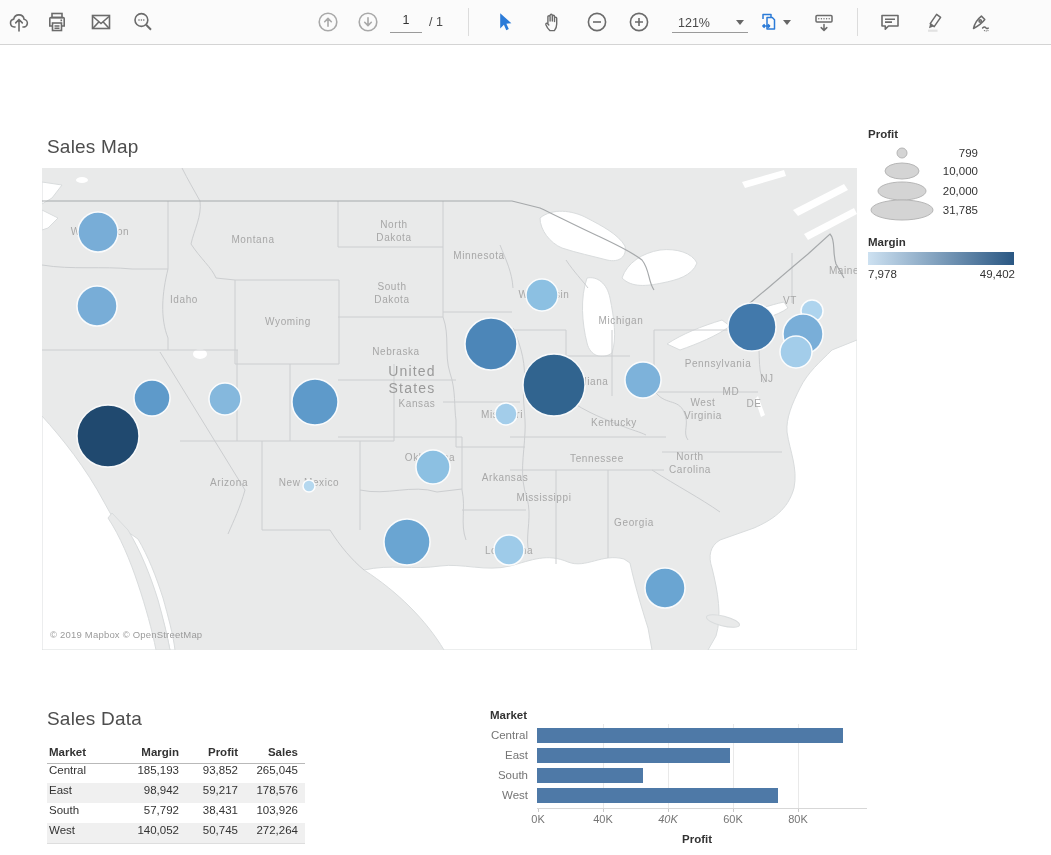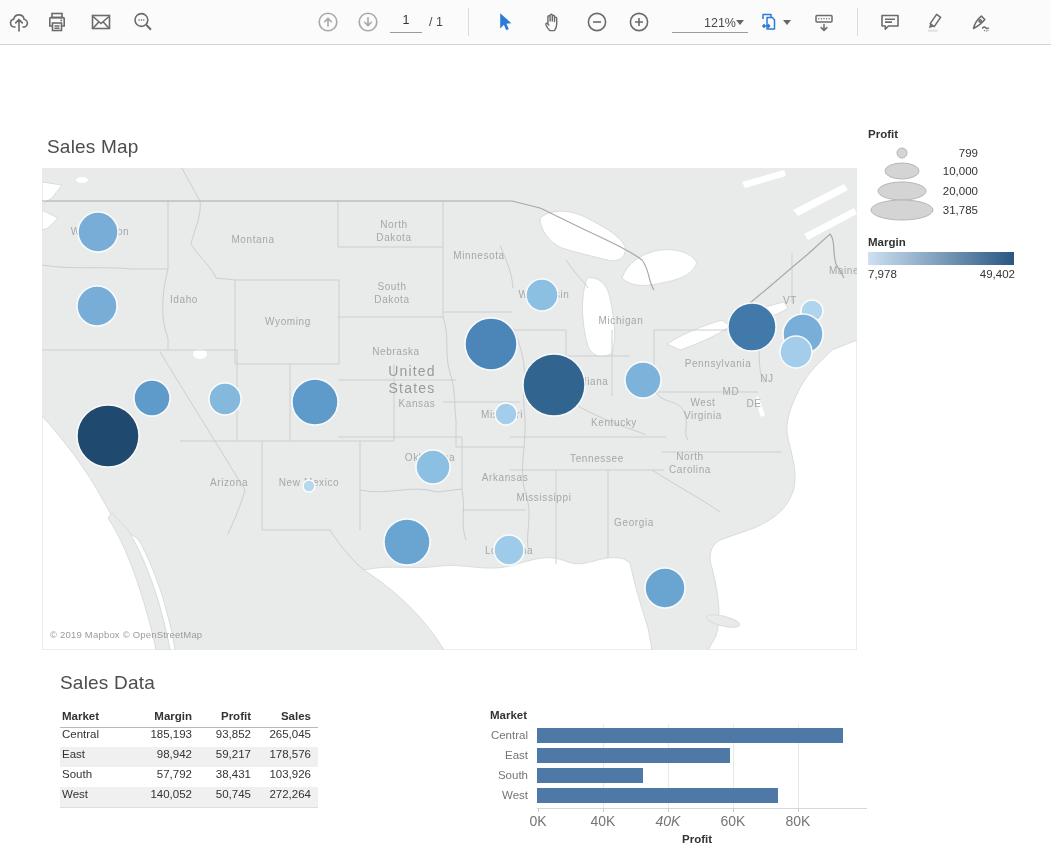--- a/index.html
+++ b/index.html
@@ -9,21 +9,21 @@
   
   .toolbar{position:absolute;left:0;top:0;width:1051px;height:44px;background:#fbfbfb;
            border-bottom:1px solid #d4d4d4;z-index:50;}
   .tbi{position:absolute;top:10px;width:24px;height:24px;cursor:pointer;}
   .tbi svg{width:24px;height:24px;display:block;}
   .tb-sep{position:absolute;top:8px;width:1px;height:28px;background:#dcdcdc;}
   .pagenum{position:absolute;left:390px;top:13px;width:32px;height:19px;text-align:center;
            font-size:12.5px;color:#333;border-bottom:1px solid #9a9a9a;}
   .pagetotal{position:absolute;left:429px;top:15px;font-size:12.5px;color:#4a4a4a;}
   .zoomctl{position:absolute;left:672px;top:13px;width:76px;height:19px;border-bottom:1px solid #9a9a9a;
-           display:flex;align-items:center;justify-content:flex-end;cursor:pointer;}
+           display:flex;align-items:center;justify-content:space-between;cursor:pointer;}
   .zoomctl .zv{font-size:12.5px;color:#4a4a4a;padding-left:6px;}
   .caret{width:0;height:0;border-left:4px solid transparent;border-right:4px solid transparent;
          border-top:5px solid #666;display:inline-block;margin-right:4px;}
   .fitcaret{position:absolute;left:783px;top:20px;}
 
   
   .viz-title{font-size:19px;color:#4d4d4d;letter-spacing:.2px;}
   .map-title{position:absolute;left:47px;top:136px;}
   .map-wrap{position:absolute;left:42px;top:168px;width:815px;height:482px;}
   .maplbl{fill:#a7a7a7;font-size:10px;letter-spacing:.6px;font-family:"Liberation Sans",sans-serif;}
@@ -35,41 +35,41 @@
   .legend{position:absolute;left:868px;top:128px;width:160px;}
   .leg-title{font-size:11.5px;font-weight:bold;color:#333;}
   .leg-title.margin{position:absolute;left:0;top:108px;}
   .size-glyph{fill:#d4d4d4;stroke:#b6b6b6;stroke-width:1;}
   .leg-val{fill:#333;font-size:11.5px;font-family:"Liberation Sans",sans-serif;}
   .grad{position:absolute;left:0;top:124px;width:146px;height:13px;}
   .grad-labels{position:absolute;left:0;top:140px;width:147px;display:flex;
                justify-content:space-between;font-size:11.5px;color:#333;}
 
   
-  .table-block{position:absolute;left:47px;top:672px;width:258px;margin-left:13px;}
+  .table-block{position:absolute;left:47px;top:708px;width:258px;}
   .thead{position:absolute;left:0;top:38px;width:258px;height:17px;
          border-bottom:1px solid #b9b9b9;font-weight:bold;font-size:11.5px;}
   .trow{position:absolute;left:0;width:258px;height:20px;font-size:11.5px;}
   .trow.band{background:#f0f0f0;}
   .trow.last{border-bottom:1px solid #dedede;}
   .c0{position:absolute;left:2px;top:1px;}
   .c1{position:absolute;left:55px;width:77px;top:1px;text-align:right;}
   .c2{position:absolute;left:140px;width:51px;top:1px;text-align:right;}
   .c3{position:absolute;left:195px;width:56px;top:1px;text-align:right;}
   .thead .c0,.thead .c1,.thead .c2,.thead .c3{top:0;}
 
   
   .chart-block{position:absolute;left:458px;top:672px;width:402px;height:183px;}
   .bar-ylabel{position:absolute;left:32px;top:37px;font-size:11.5px;font-weight:bold;color:#333;}
   .bar-cat{position:absolute;left:0;width:70px;text-align:right;font-size:11.5px;color:#757575;}
   .bar{position:absolute;height:15px;}
   .gridline{position:absolute;top:52px;width:1px;height:84px;background:#e9e9e9;}
   .axisline{position:absolute;left:79px;top:136px;width:330px;height:1px;background:#d7d7d7;}
   .tickmark{position:absolute;top:136px;width:1px;height:4px;background:#c9c9c9;}
-  .ticklbl{position:absolute;top:141px;width:44px;text-align:center;font-size:14px;color:#757575;}
+  .ticklbl{position:absolute;top:141px;width:44px;text-align:center;font-size:11px;color:#757575;}
   .bar-xlabel{position:absolute;left:79px;top:161px;width:320px;text-align:center;
               font-size:11.5px;font-weight:bold;color:#333;}
 </style>
 </head>
 <body>
 
 <div class="toolbar">
   <div class="tbi" style="left:7px">
     <svg viewBox="0 0 24 24">
         <path d="M8.6,17 H7.2 a4,4 0 0 1 -0.5,-7.9 a5.3,5.3 0 0 1 10.4,0.2 a3.7,3.7 0 0 1 -1.3,7.7 h-0.4" fill="none" stroke="#6b6b6b" stroke-width="1.6"></path>

